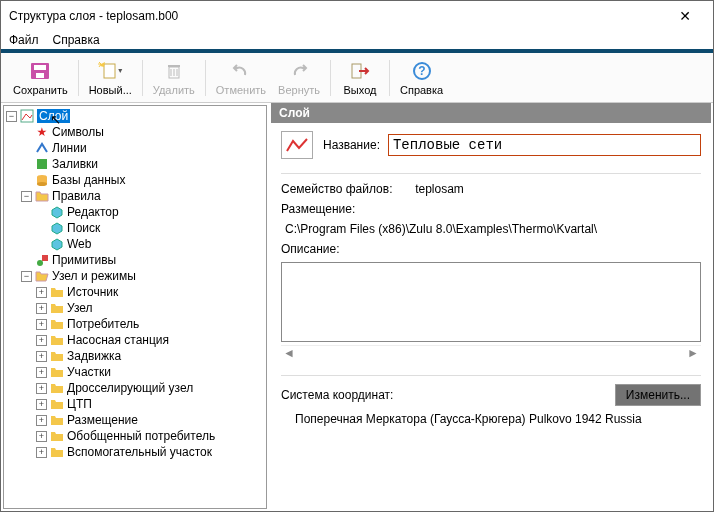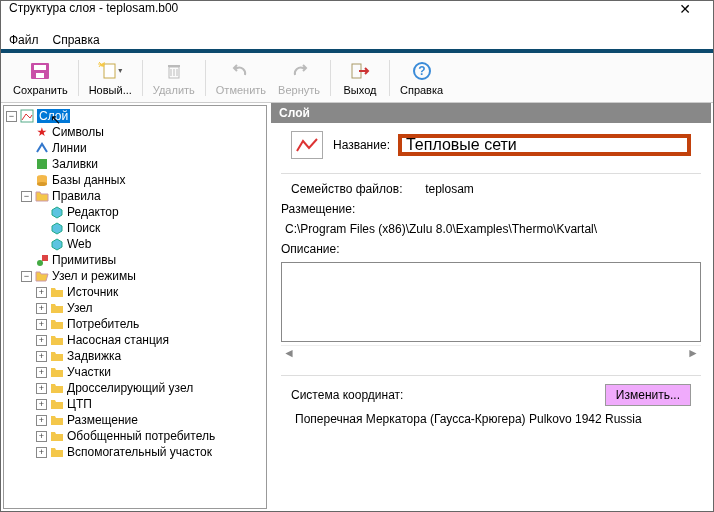--- a/index.html
+++ b/index.html
@@ -1,18 +1,18 @@
 <!DOCTYPE html>
 <html><head>
 <meta charset="utf-8">
 <style>
 * { box-sizing: border-box; margin: 0; padding: 0; font-family: 'Segoe UI', Tahoma, sans-serif; font-size: 12px; }
 body { background: #fff; width: 714px; height: 512px; border: 1px solid #666; overflow: hidden; }
 
-.titlebar { height: 30px; display: flex; align-items: flex-start; padding: 0 8px; }
+.titlebar { height: 30px; display: flex; align-items: center; padding: 0 8px; }
 .titlebar .title { flex: 1; }
 .close { width: 40px; text-align: center; font-size: 14px; }
 
 .menubar { height: 22px; display: flex; align-items: center; padding: 0 8px; gap: 14px; border-bottom: 4px solid #0c4a6e; }
 
 .toolbar { height: 50px; display: flex; align-items: center; padding: 0 6px; border-bottom: 1px solid #ccc; background: #fbfbfb; }
 .tbtn { display: flex; flex-direction: column; align-items: center; justify-content: center; padding: 2px 6px; gap: 2px; min-width: 50px; }
 .tbtn.dis { color: #aaa; }
 .tbtn .ico { width: 24px; height: 22px; display: flex; align-items: center; justify-content: center; }
 .tbtn .lbl { font-size: 11px; white-space: nowrap; }
@@ -22,25 +22,25 @@
 .body { display: flex; height: 408px; }
 .left { width: 264px; border: 1px solid #999; margin: 2px; overflow: auto; padding: 2px; }
 .right { flex: 1; padding: 0 2px; }
 
 .node { display: flex; align-items: center; height: 16px; white-space: nowrap; }
 .tw { width: 11px; height: 11px; border: 1px solid #888; display: inline-flex; align-items: center; justify-content: center; font-size: 9px; line-height: 1; margin-right: 2px; color: #444; background: #fff; }
 .ic { width: 16px; height: 16px; display: inline-flex; align-items: center; justify-content: center; margin-right: 2px; }
 .sel { background: #0078d7; color: #fff; padding: 0 2px; }
 
 .hdr { background: #888; color: #fff; padding: 3px 8px; font-weight: bold; margin-bottom: 8px; }
-.row { display: flex; align-items: center; margin: 6px 20px; gap: 8px; }
+.row { display: flex; align-items: center; margin: 6px 10px; gap: 8px; }
 .rowcol { margin: 6px 10px; }
-input[type=text] { border: 4px solid #c2410c; padding: 2px 4px; height: 22px; font-size: 16px; }
+input[type=text] { border: 1px solid #c2410c; padding: 2px 4px; height: 22px; font-size: 14px; font-family: Liberation Mono, monospace; }
 textarea { border: 1px solid #888; width: 100%; height: 80px; font-size: 12px; resize: none; }
-.btn { border: 1px solid #999; background: #f0abfc; padding: 3px 10px; }
+.btn { border: 1px solid #999; background: #737373; padding: 3px 10px; }
 hr.div { border: none; border-top: 1px solid #ddd; margin: 14px 10px 8px 10px; }
 .scrollb { border-top: 1px solid #eee; height: 16px; display: flex; justify-content: space-between; padding: 0 2px; color: #888; font-size: 10px; }
 
 
 svg { display: block; }
 </style>
 </head>
 <body>
 
 <div class="titlebar">

